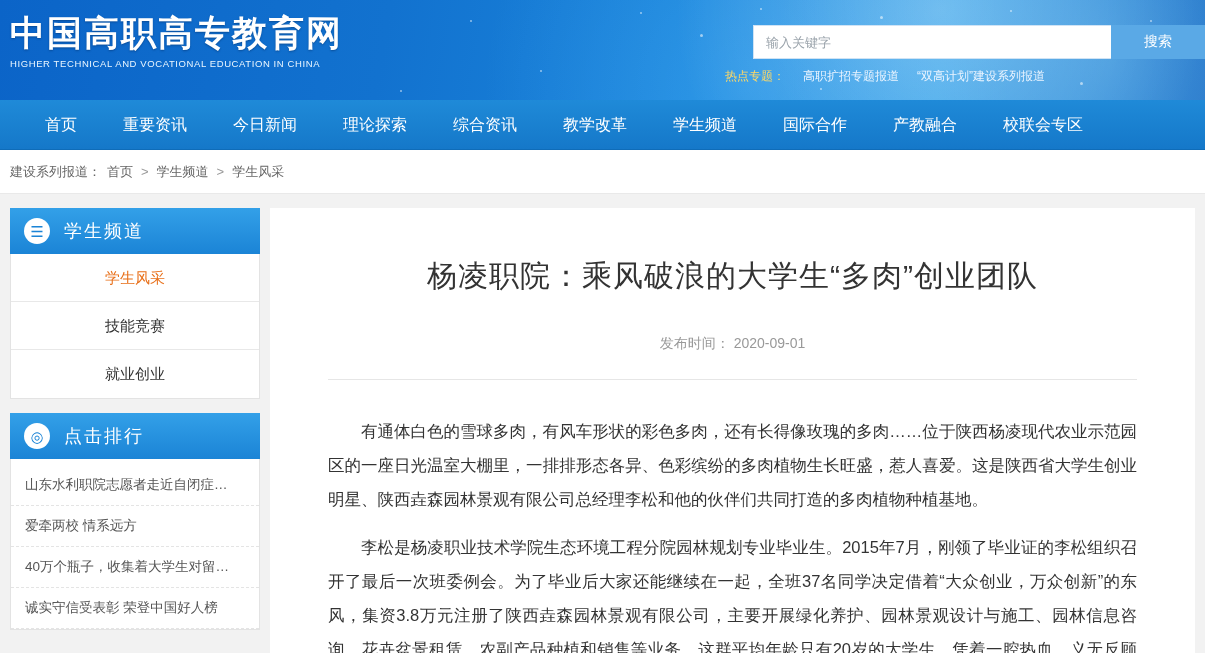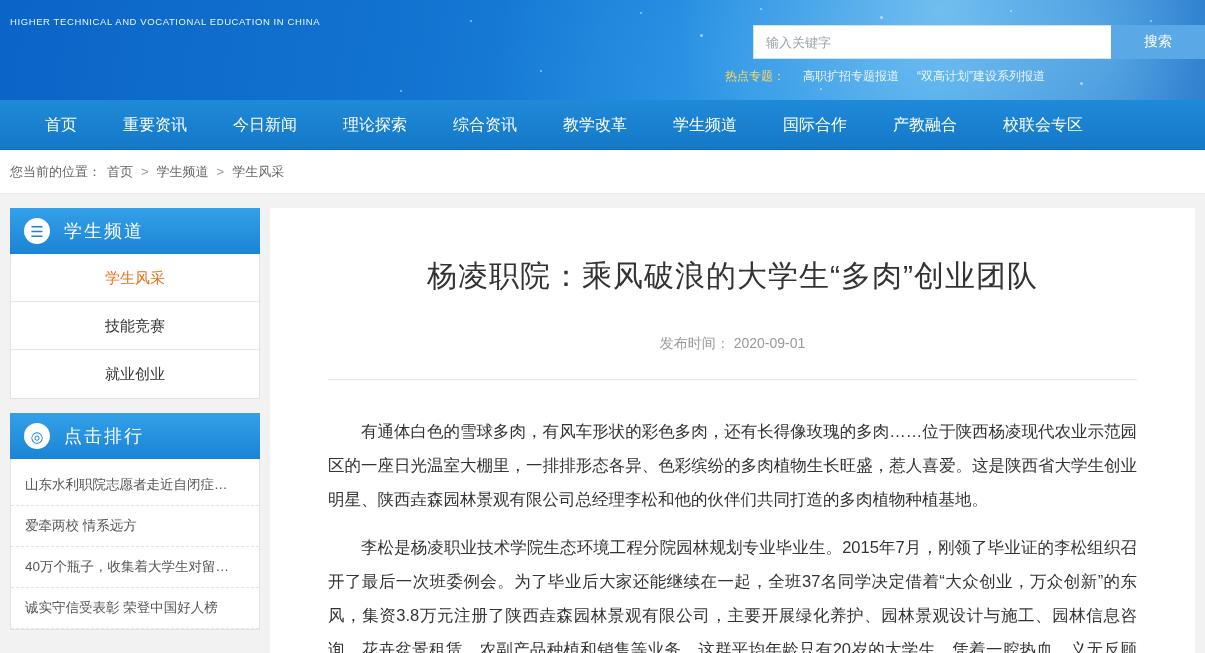--- a/index.html
+++ b/index.html
@@ -175,20 +175,21 @@
     <i style="left:950px;top:80px;width:2px;height:2px"></i>
     <i style="left:1010px;top:10px;width:2px;height:2px"></i>
     <i style="left:1080px;top:82px;width:3px;height:3px"></i>
     <i style="left:1150px;top:20px;width:2px;height:2px"></i>
     <i style="left:540px;top:70px;width:2px;height:2px"></i>
     <i style="left:470px;top:20px;width:2px;height:2px"></i>
     <i style="left:400px;top:90px;width:2px;height:2px"></i>
   </div>
 
   <div class="logo">
+    <div class="logo-cn">中国高职高专教育网</div>
     <div class="logo-en">HIGHER TECHNICAL AND VOCATIONAL EDUCATION IN CHINA</div>
   </div>
 
   <div class="search-box">
     <input type="text" placeholder="输入关键字" style="">
   </div>
   <button class="search-btn">搜索</button>
 
   <div class="hot-row">
     <span class="hot-label">热点专题：</span>
@@ -205,21 +206,21 @@
   <a href="#">综合资讯</a>
   <a href="#">教学改革</a>
   <a href="#">学生频道</a>
   <a href="#">国际合作</a>
   <a href="#">产教融合</a>
   <a href="#">校联会专区</a>
 
 </div>
 
 <div class="crumb">
-  <span class="label">您当前的位置：</span>
+  <span class="label">建设系列报道：</span>
   <a href="#">首页</a>
   <span class="sep">&gt;</span>
   <a href="#">学生频道</a>
   <span class="sep">&gt;</span>
   <a href="#">学生风采</a>
 </div>
 
 <div class="page">
 
   <div class="sidebar">

